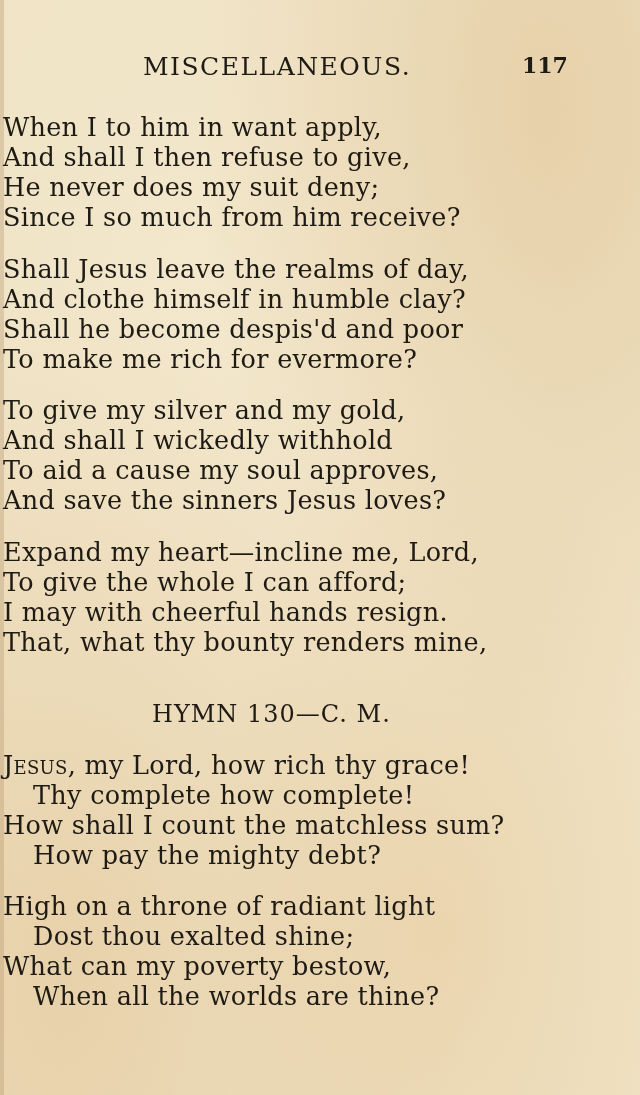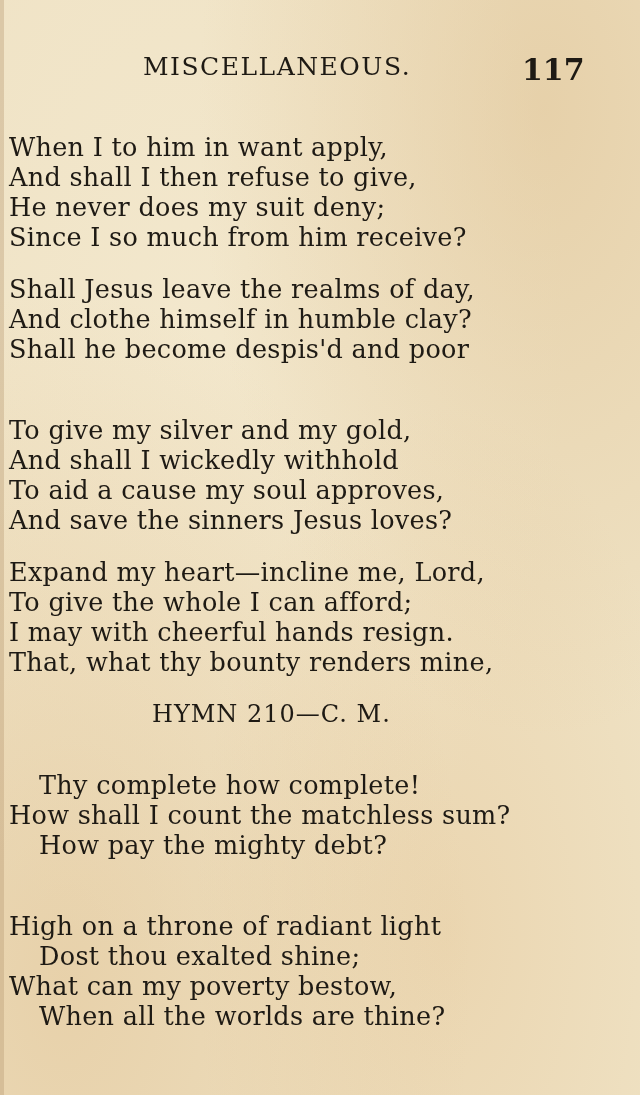--- a/index.html
+++ b/index.html
@@ -12,22 +12,22 @@
       radial-gradient(ellipse at 70% 85%, rgba(225,185,130,0.30), transparent 40%),
       radial-gradient(ellipse at 30% 30%, rgba(245,235,210,0.6), transparent 60%);
     font-family: "DejaVu Serif", "Liberation Serif", serif;
     color: #1e1a14;
     position: relative;
   }
   .page { position: absolute; left: 0; top: 0; width: 640px; height: 1095px; }
   .left-edge { position: absolute; left: 0; top: 0; width: 4px; height: 1095px; background: rgba(180,150,110,0.35); }
   .running-head { position: absolute; top: 52px; left: 0; width: 640px; height: 34px; }
   .running-title { position: absolute; left: 143px; top: 0; font-size: 25px; letter-spacing: 1.5px; }
-  .page-number { position: absolute; left: 522px; top: 0; font-size: 30px; font-weight: bold; }
-  .stanza { position: absolute; left: 9px; margin-top: 20px; }
+  .page-number { position: absolute; left: 522px; top: 0; font-size: 22px; font-weight: bold; }
+  .stanza { position: absolute; left: 3px; }
   .line { font-size: 25.5px; line-height: 30px; white-space: nowrap; letter-spacing: 0.3px; }
   .indent { padding-left: 30px; }
   .hymn-title { position: absolute; top: 700px; left: 152px; font-size: 24px; letter-spacing: 1px; }
   .smallcaps { font-variant: small-caps; }
 </style>
 </head>
 <body>
 
 <div class="page">
   <div class="left-edge"></div>
@@ -41,39 +41,41 @@
     <div class="line">When I to him in want apply,</div>
     <div class="line">And shall I then refuse to give,</div>
     <div class="line">He never does my suit deny;</div>
     <div class="line">Since I so much from him receive?</div>
   </div>
 
   <div class="stanza" style="top:254px;">
     <div class="line">Shall Jesus leave the realms of day,</div>
     <div class="line">And clothe himself in humble clay?</div>
     <div class="line">Shall he become despis'd and poor</div>
+    <div class="line">To make me rich for evermore?</div>
   </div>
 
   <div class="stanza" style="top:395px;">
     <div class="line">To give my silver and my gold,</div>
     <div class="line">And shall I wickedly withhold</div>
     <div class="line">To aid a cause my soul approves,</div>
     <div class="line">And save the sinners Jesus loves?</div>
   </div>
 
   <div class="stanza" style="top:537px;">
     <div class="line">Expand my heart—incline me, Lord,</div>
     <div class="line">To give the whole I can afford;</div>
     <div class="line">I may with cheerful hands resign.</div>
     <div class="line">That, what thy bounty renders mine,</div>
   </div>
 
-  <div class="hymn-title">HYMN 210—C. M.</div>
+  <div class="hymn-title">HYMN 130—C. M.</div>
 
   <div class="stanza" style="top:750px;">
+    <div class="line"><span class="smallcaps">Jesus</span><span>, my Lord, how rich thy grace!</span></div>
     <div class="line indent">Thy complete how complete!</div>
     <div class="line">How shall I count the matchless sum?</div>
     <div class="line indent">How pay the mighty debt?</div>
   </div>
 
   <div class="stanza" style="top:891px;">
     <div class="line">High on a throne of radiant light</div>
     <div class="line indent">Dost thou exalted shine;</div>
     <div class="line">What can my poverty bestow,</div>
     <div class="line indent">When all the worlds are thine?</div>

